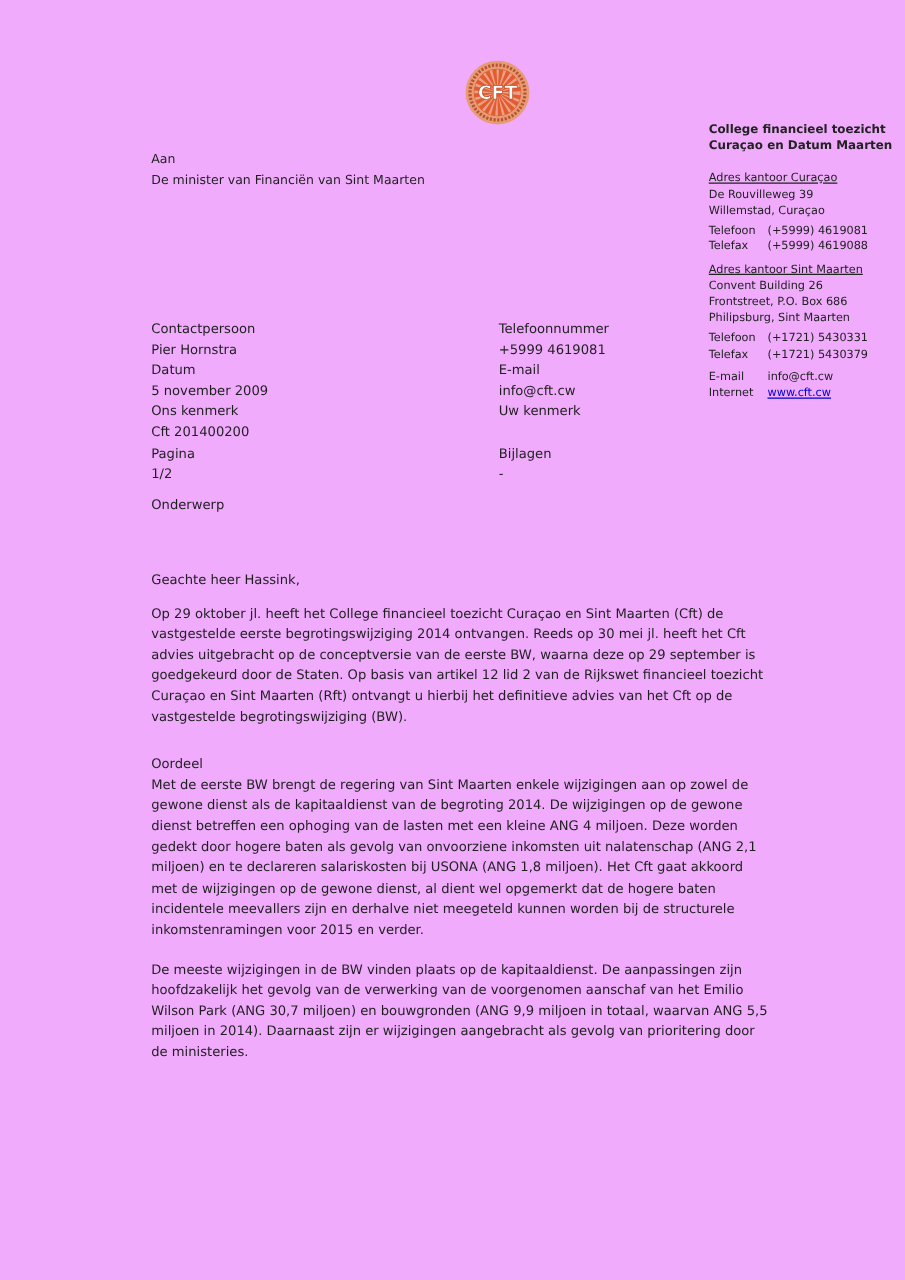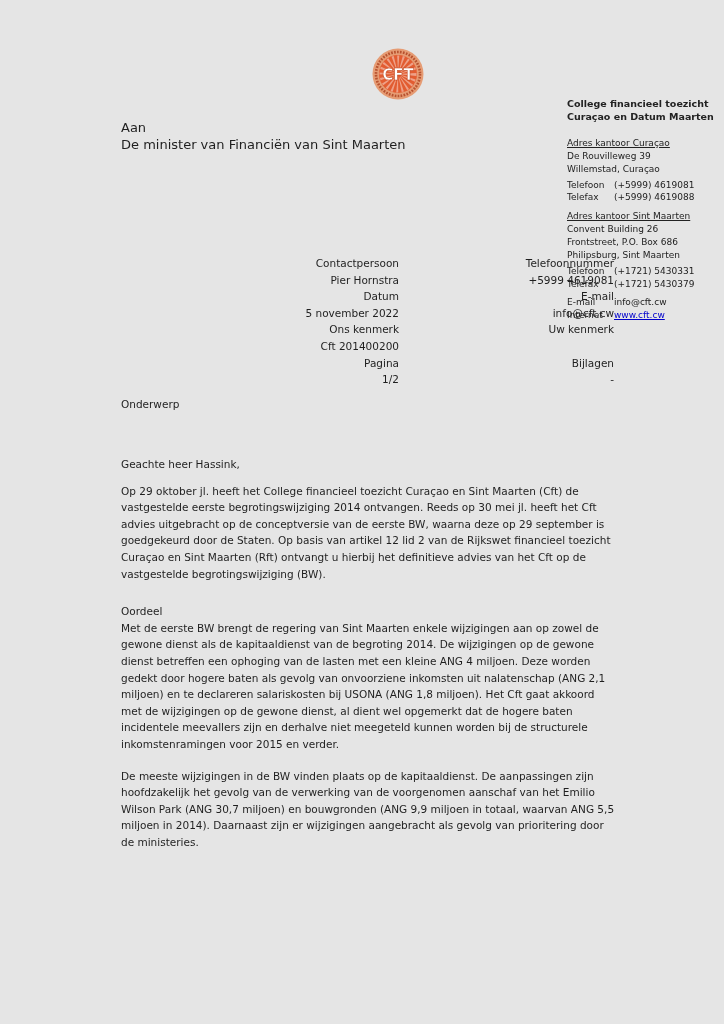--- a/index.html
+++ b/index.html
@@ -2,41 +2,41 @@
 <html><head>
 <meta charset="utf-8">
 <style>
   html, body { margin: 0; padding: 0; }
   body {
     width: 724px; height: 1024px;
     background: #ffffff;
     font-family: "DejaVu Sans", sans-serif;
     color: #1f1f1f;
   }
-  .page { position: relative; width: 724px; height: 1024px; background: #e5e5e5; overflow: hidden; }
+  .page { position: relative; width: 724px; height: 1024px; background: #f0abfc; overflow: hidden; }
 
   
   .logo { position: absolute; left: 372px; top: 48px; width: 52px; height: 52px; }
 
   
   .sidebar { position: absolute; left: 567px; top: 98px; width: 150px; font-size: 9px; line-height: 12.9px; color: #222; }
   .sidebar .org { font-weight: bold; font-size: 9.5px; margin-bottom: 13px; }
   .office-heading { text-decoration: underline; }
   .tel-block { margin-top: 3px; }
   .office2 { margin-top: 6px; }
   .net-block { margin-top: 5px; }
   .srow { display: flex; }
   .srow .slabel { width: 47px; flex: 0 0 47px; }
   .link { color: #0000cc; text-decoration: underline; cursor: pointer; }
 
   
-  .recipient { position: absolute; left: 121px; top: 120px; width: 493px; font-size: 13px; line-height: 16.6px; }
+  .recipient { position: absolute; left: 121px; top: 120px; width: 493px; font-size: 10px; line-height: 16.6px; }
 
   
-  .meta { position: absolute; left: 121px; top: 255px; width: 493px; display: grid; grid-template-columns: 278px 215px; font-size: 10.5px; line-height: 16.6px; text-align: right; }
+  .meta { position: absolute; left: 121px; top: 255px; width: 493px; display: grid; grid-template-columns: 278px 215px; font-size: 10.5px; line-height: 16.6px; }
   .meta .cell { min-height: 16.6px; }
 
   
   .subject { position: absolute; left: 121px; top: 396px; width: 493px; font-size: 10.5px; line-height: 16.6px; }
 
   
   .letter-body { position: absolute; left: 121px; top: 456px; width: 494px; font-size: 10.5px; line-height: 16.6px; }
   .letter-body p { margin: 0; }
   .salutation { margin-bottom: 10px !important; }
   .para-1 { margin-bottom: 21px !important; }
@@ -114,21 +114,21 @@
     <div>De minister van Financiën van Sint Maarten</div>
   </div>
 
   <div class="meta">
     <div class="cell">Contactpersoon</div>
     <div class="cell">Telefoonnummer</div>
     <div class="cell">Pier Hornstra</div>
     <div class="cell">+5999 4619081</div>
     <div class="cell">Datum</div>
     <div class="cell">E-mail</div>
-    <div class="cell">5 november 2022</div>
+    <div class="cell">5 november 2009</div>
     <div class="cell">info@cft.cw</div>
     <div class="cell">Ons kenmerk</div>
     <div class="cell">Uw kenmerk</div>
     <div class="cell">Cft 201400200</div>
     <div class="cell"></div>
     <div class="cell">Pagina</div>
     <div class="cell">Bijlagen</div>
     <div class="cell">1/2</div>
     <div class="cell">-</div>
   </div>

